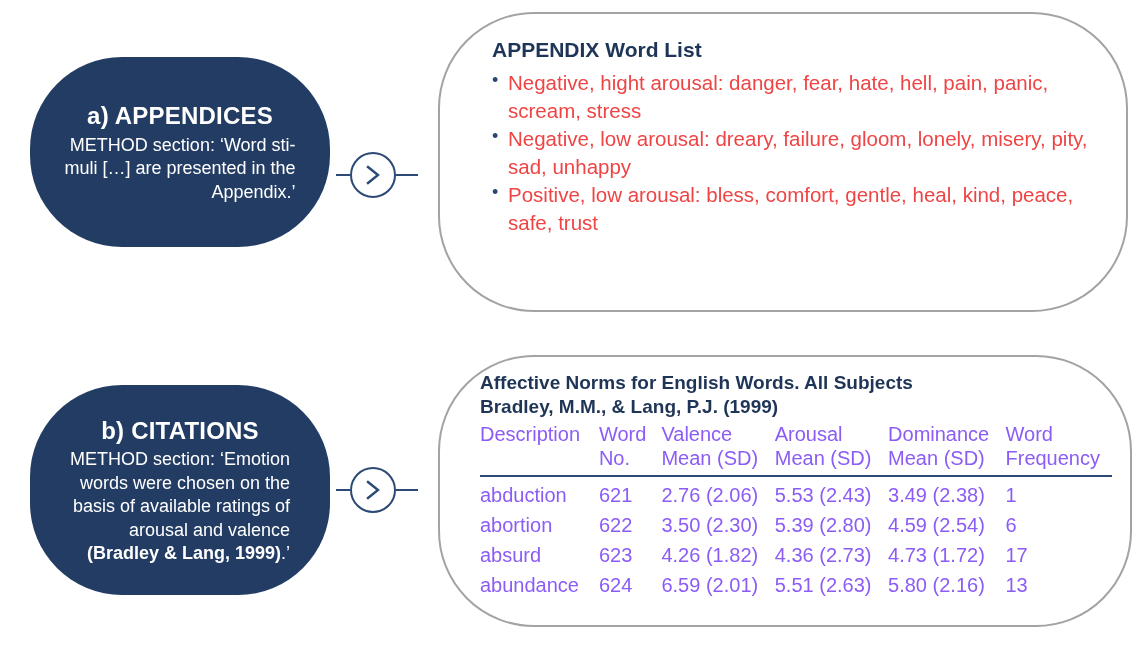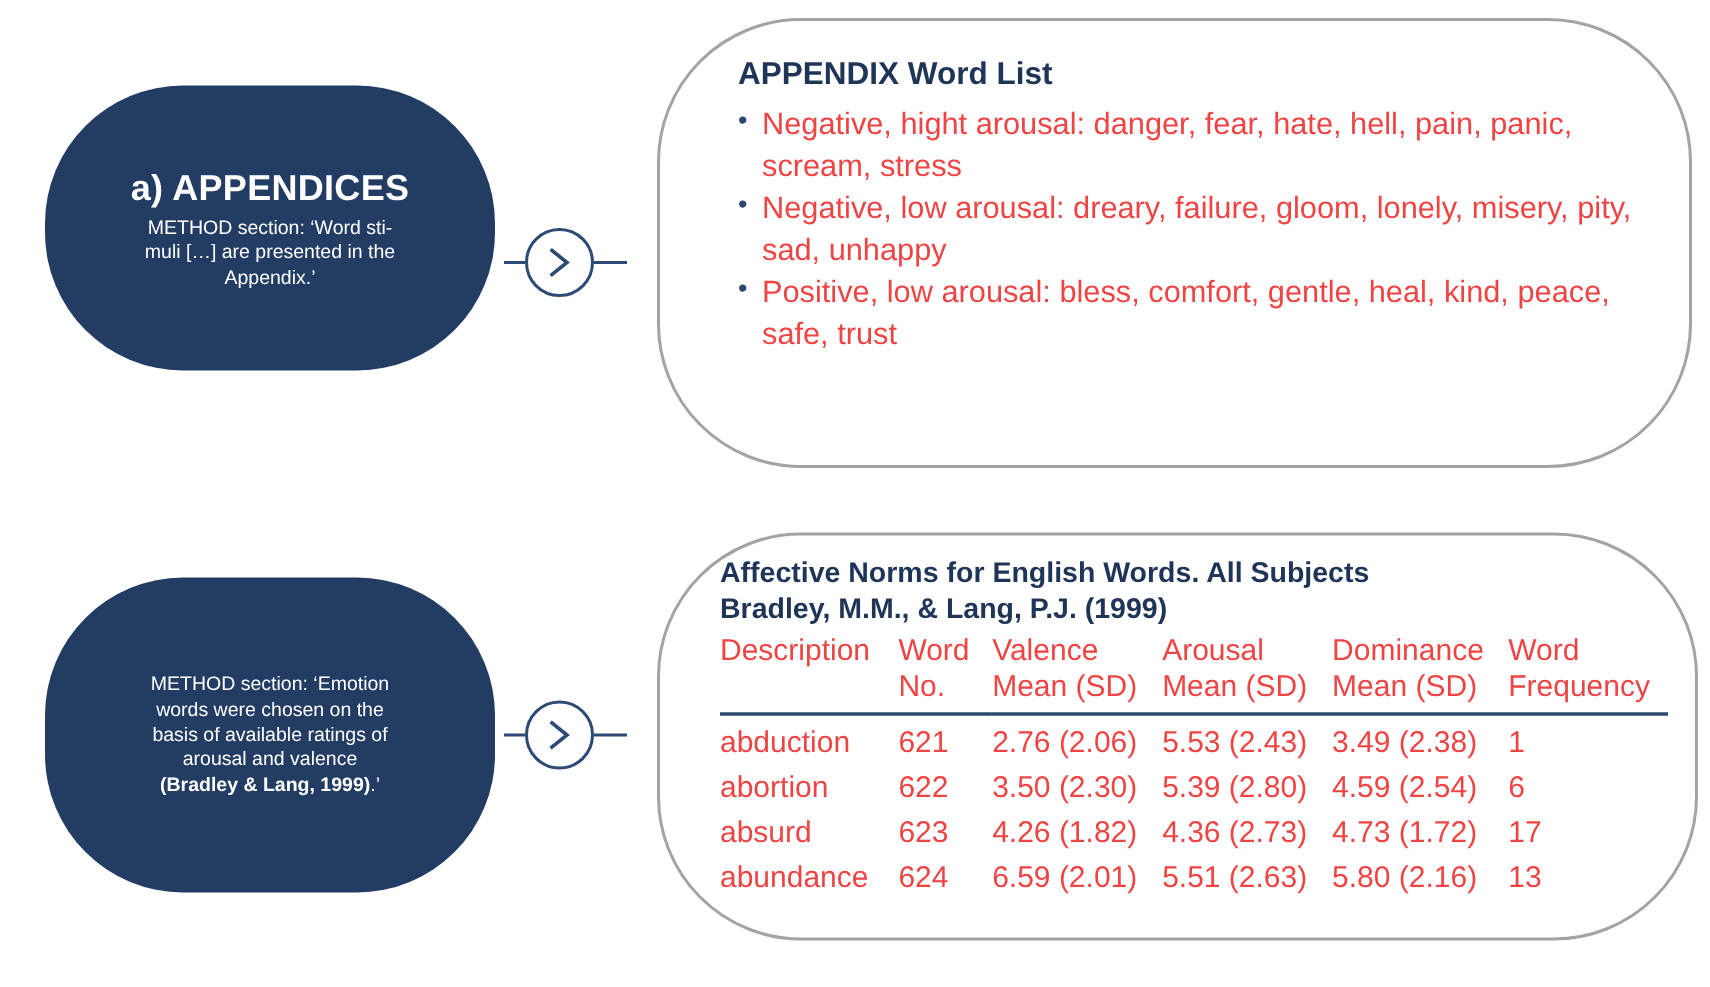--- a/index.html
+++ b/index.html
@@ -30,23 +30,24 @@
     box-sizing: border-box;
   }
   .pill-title {
     font-weight: bold;
     font-size: 24px;
     letter-spacing: .2px;
     line-height: 1.32;
     margin-bottom: 2px;
   }
   .pill-body {
-    font-size: 13px;
+    font-size: 18px;
     line-height: 1.30;
     padding: 0 22px;
+    text-align: right;
   }
   .pill-body .strong {
     font-weight: bold;
   }
 
   #pill-appendices {
     left: 30px;
     top: 57px;
     width: 300px;
     height: 190px;
@@ -149,21 +150,21 @@
   .cite-head {
     font-weight: bold;
     font-size: 19px;
     line-height: 1.26;
     color: #1f3557;
     margin-bottom: 3px;
   }
   table.norms {
     border-collapse: collapse;
     font-size: 20px;
-    color: #ef4444;
+    color: #8b5cf6;
     width: 100%;
   }
   table.norms th {
     font-weight: normal;
     text-align: left;
     vertical-align: top;
     line-height: 1.22;
     padding: 0 12px 4px 0;
     white-space: pre-line;
     border-bottom: 2px solid #2c4a75;
@@ -211,20 +212,21 @@
     <div class="panel-title">APPENDIX Word List</div>
     <ul class="wordlist">
       <li>Negative, hight arousal: danger, fear, hate, hell, pain, panic, scream, stress</li>
       <li>Negative, low arousal: dreary, failure, gloom, lonely, misery, pity, sad, unhappy</li>
       <li>Positive, low arousal: bless, comfort, gentle, heal, kind, peace, safe, trust</li>
     </ul>
   </div>
 </div>
 
 <div class="pill" id="pill-citations">
+  <div class="pill-title">b) CITATIONS</div>
   <div class="pill-body">
     <span>METHOD section: ‘Emotion</span><br>
     <span>words were chosen on the</span><br>
     <span>basis of available ratings of</span><br>
     <span>arousal and valence</span><br>
     <span class="strong">(Bradley &amp; Lang, 1999)</span><span>.’</span>
   </div>
 </div>
 
 <div class="connector" id="connector-citations">

